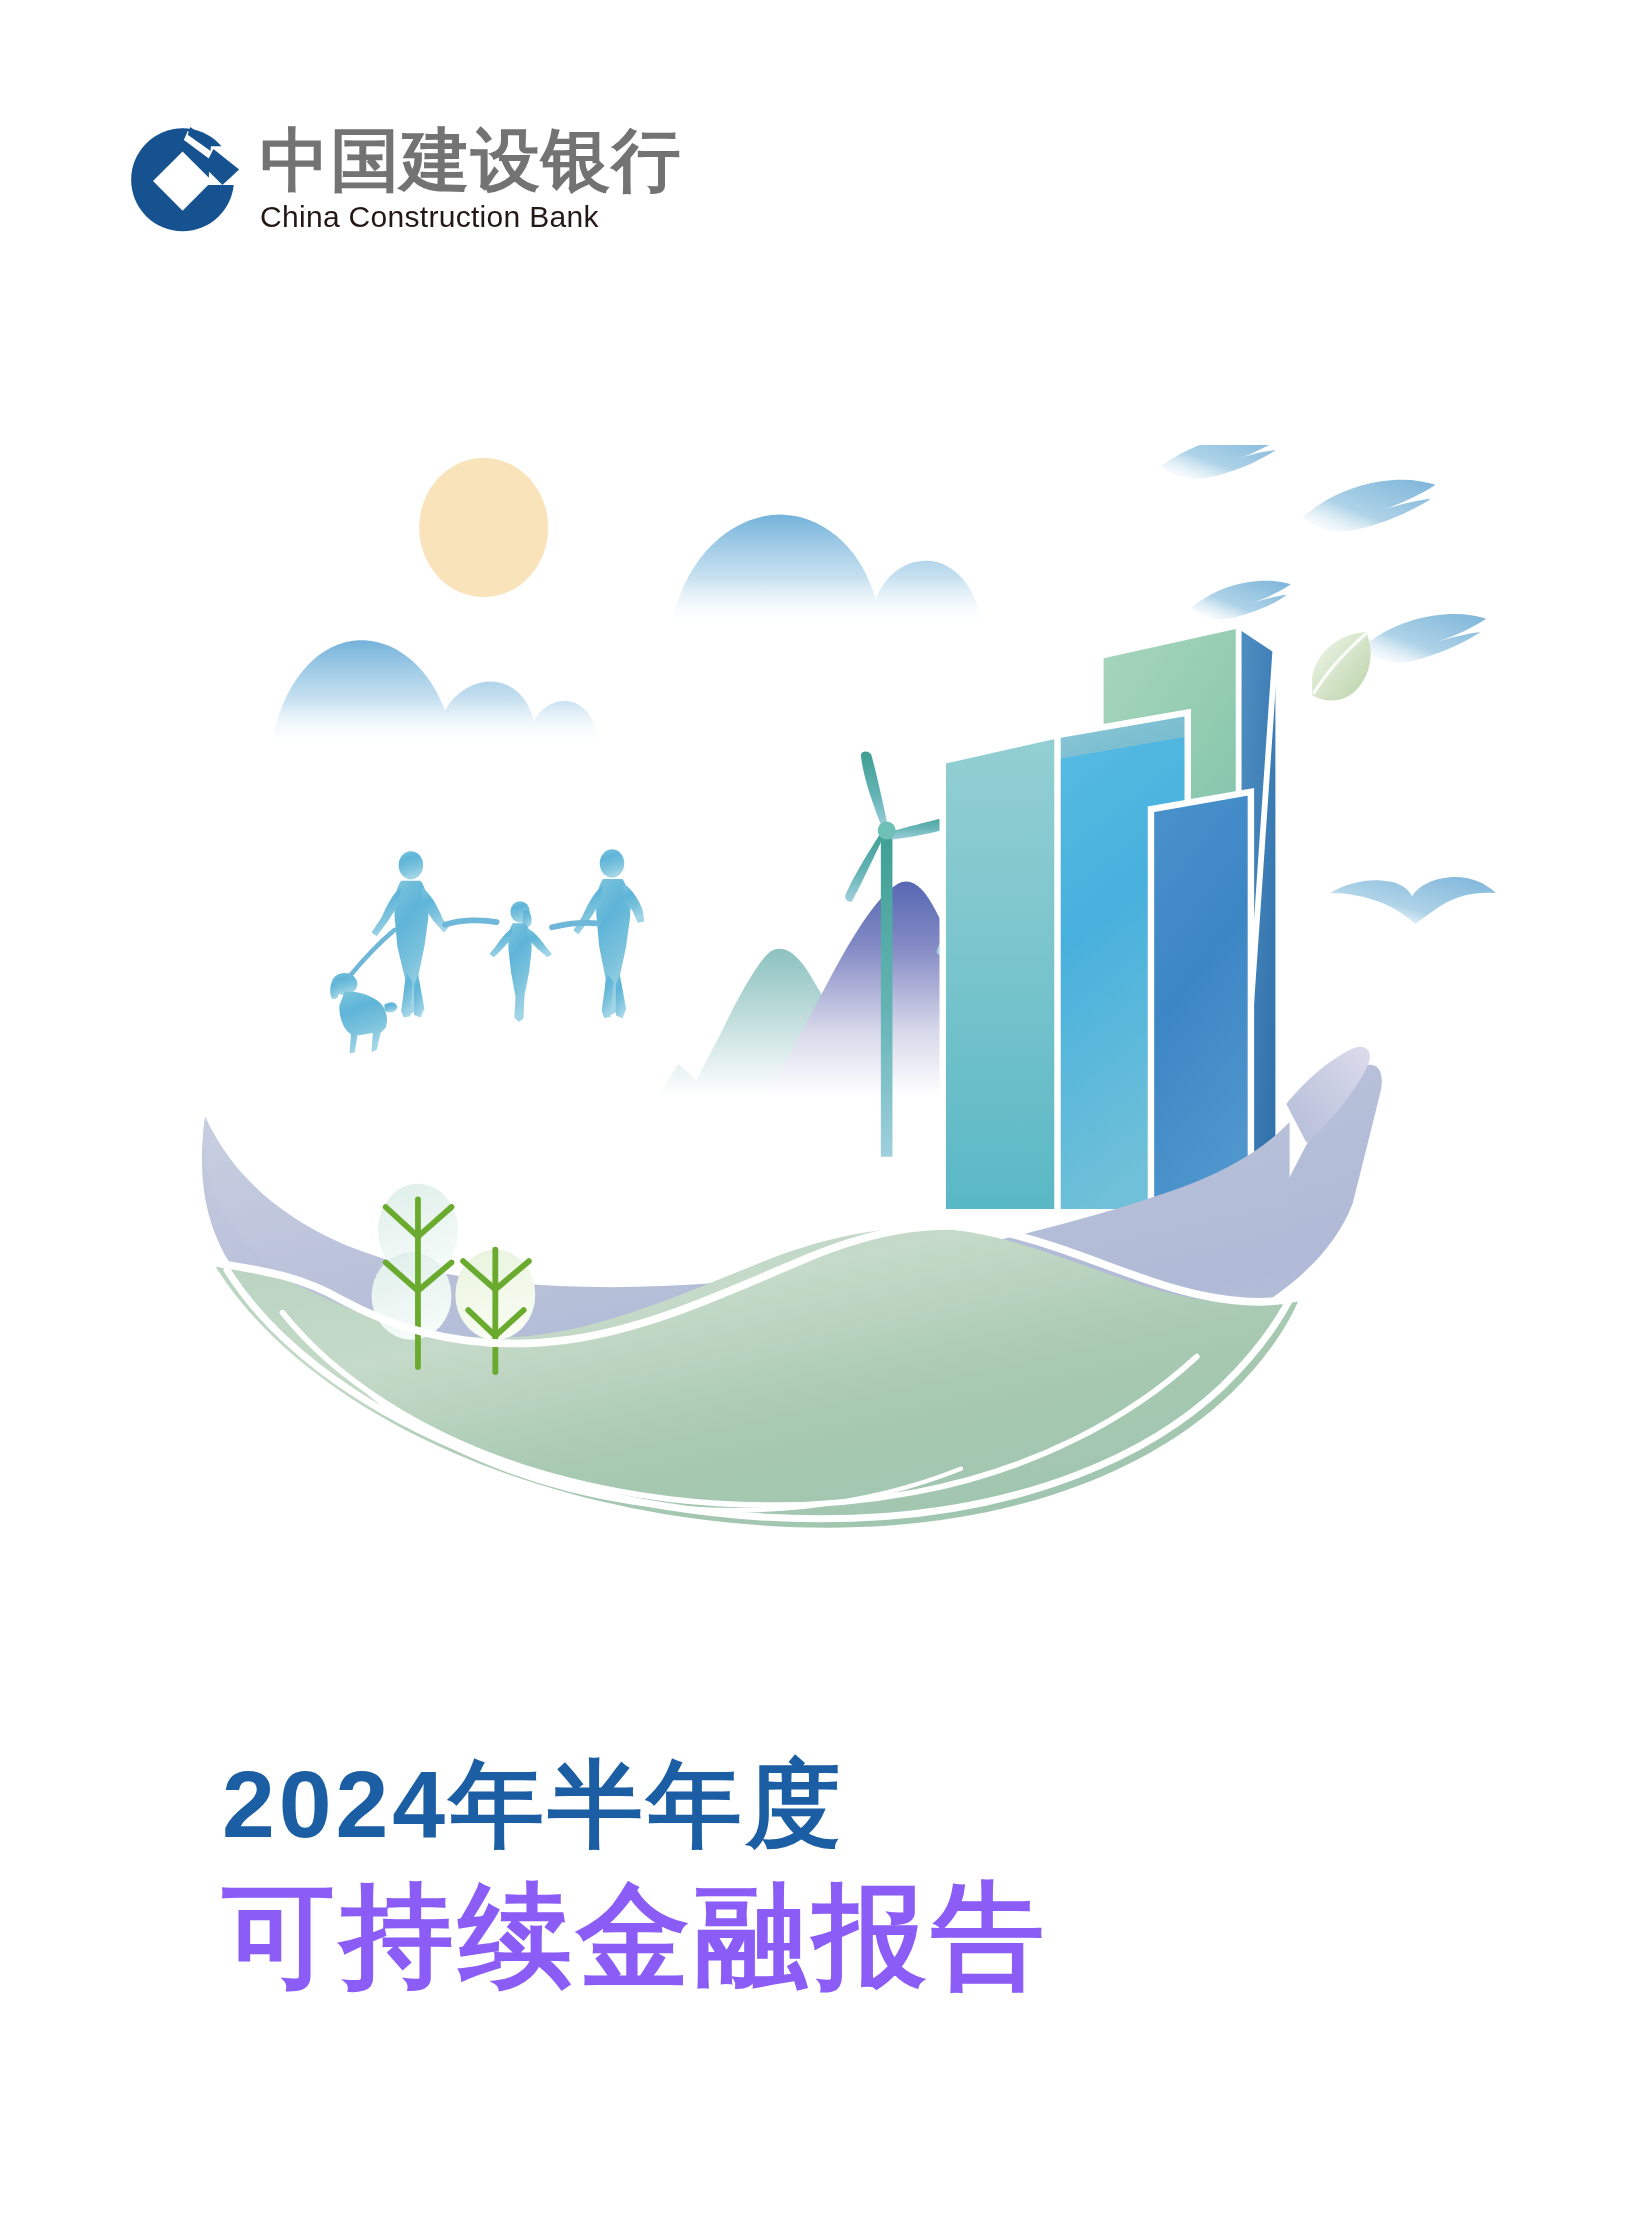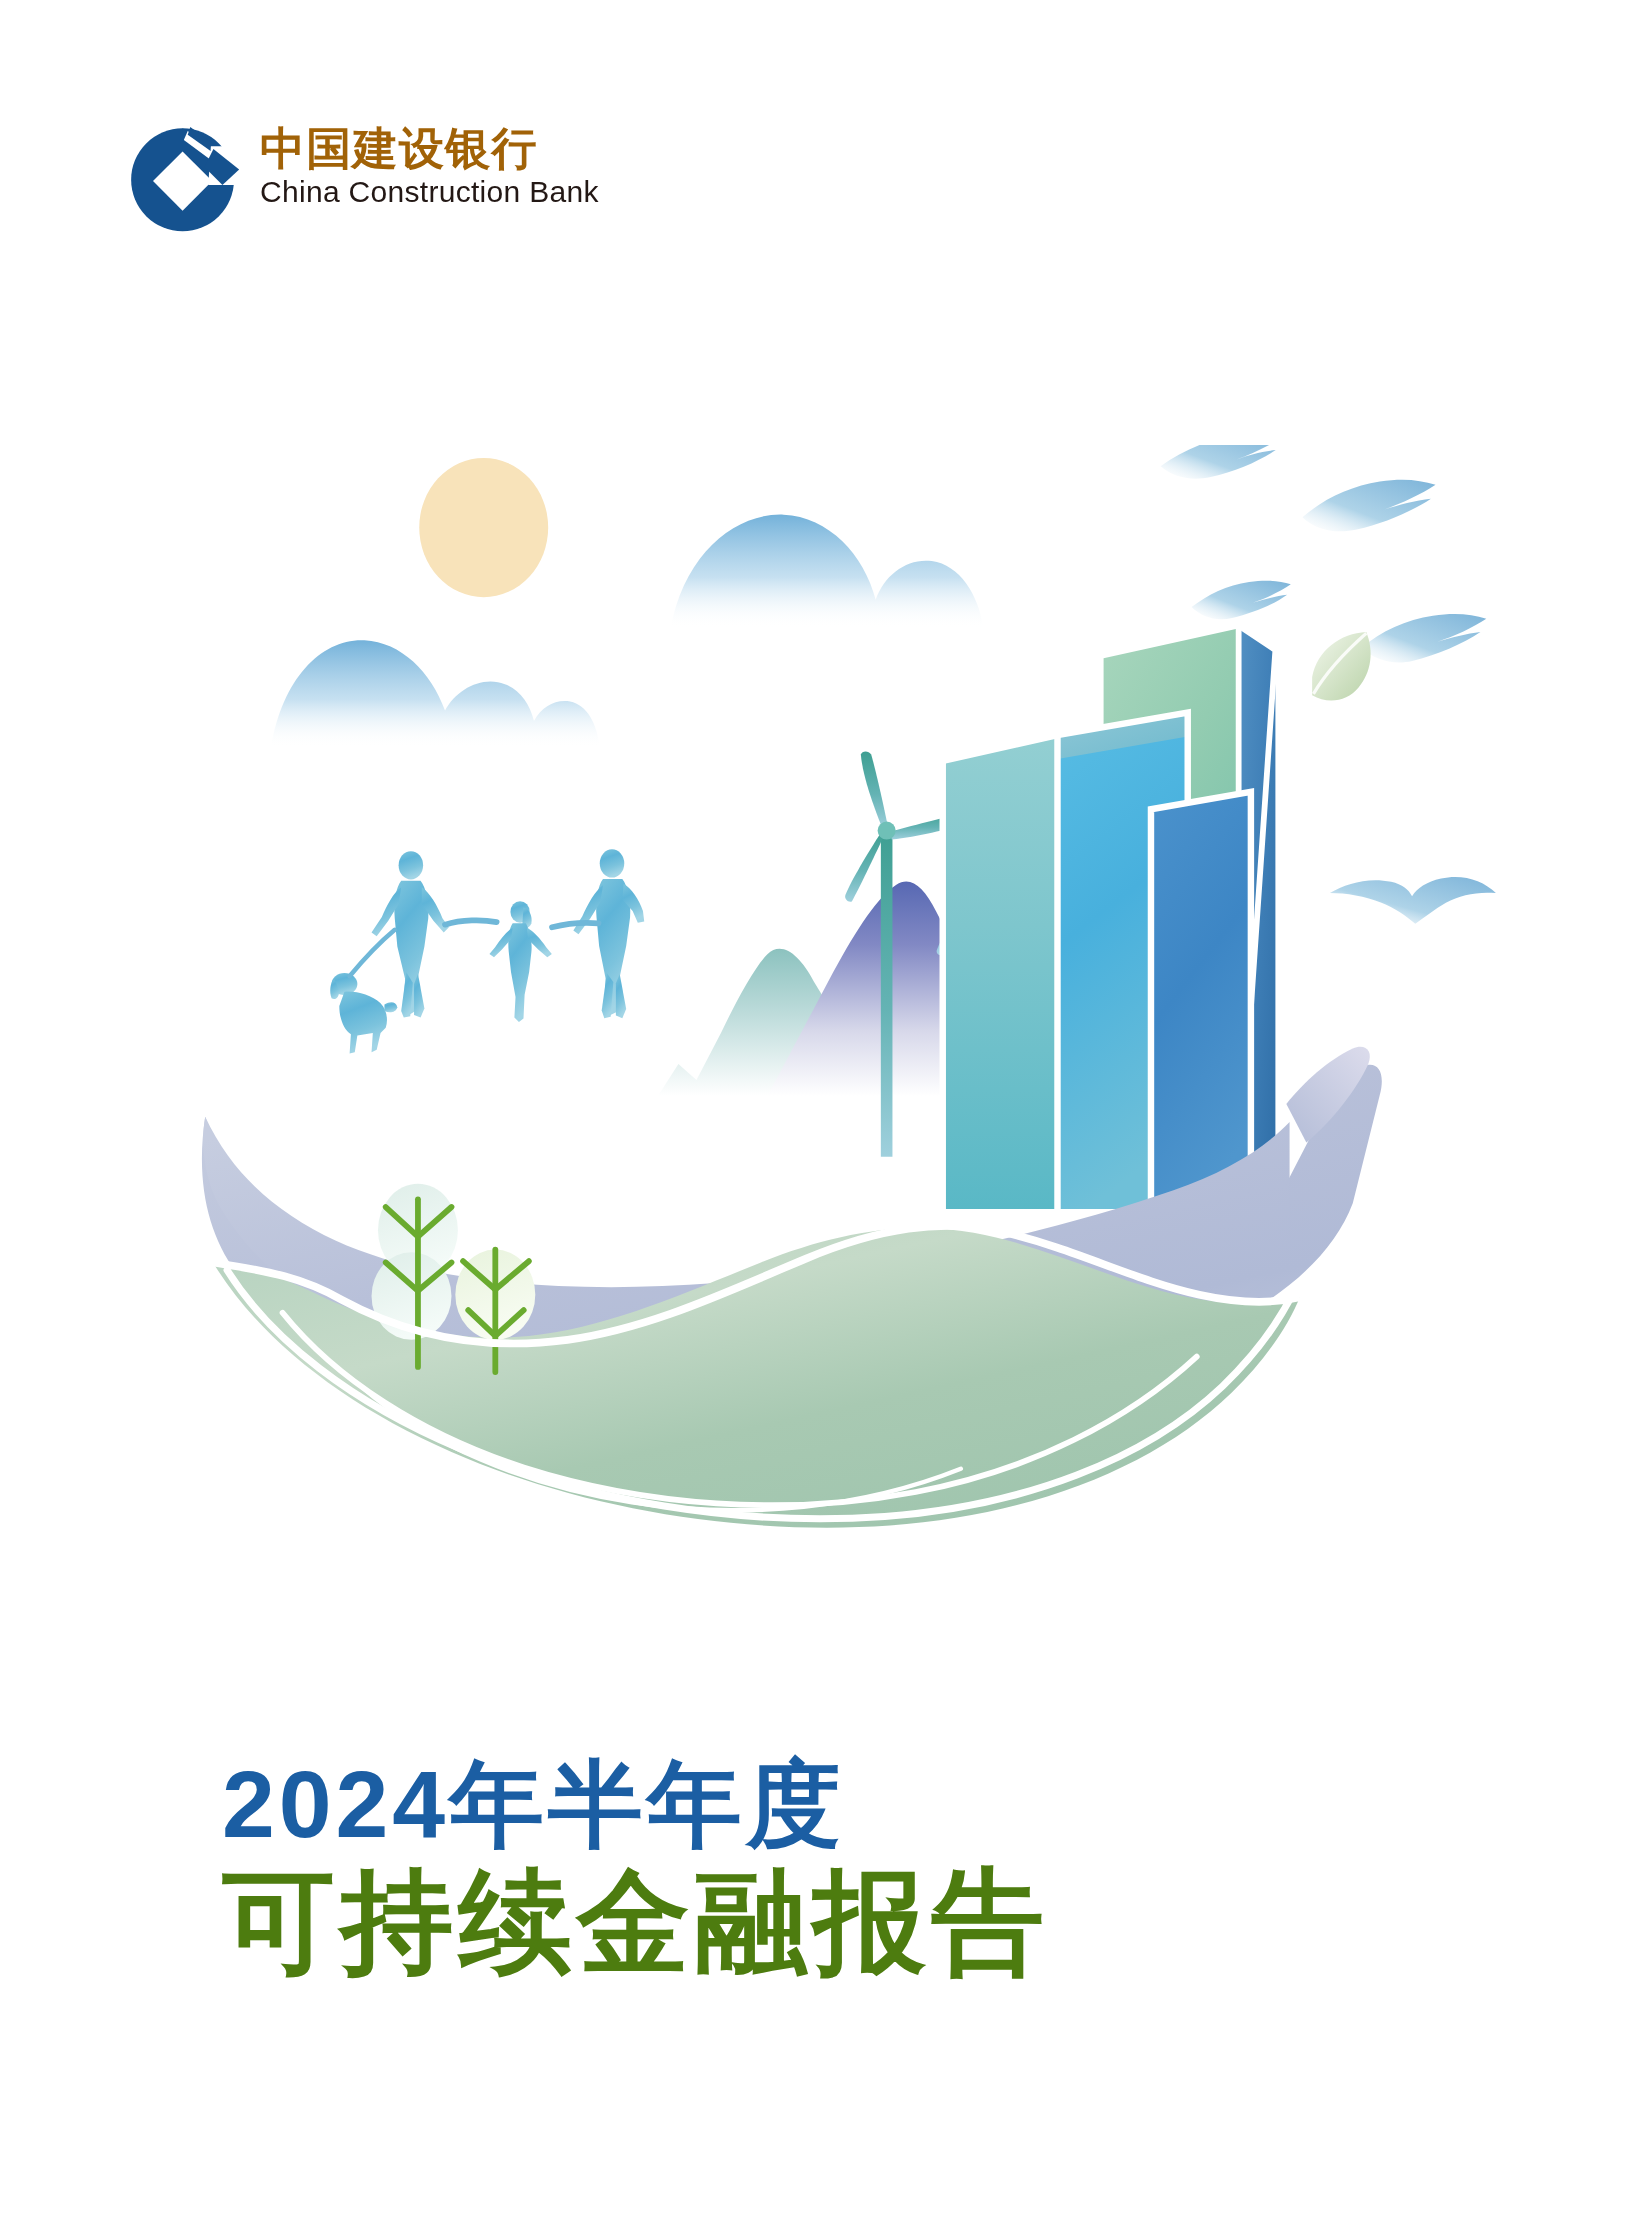--- a/index.html
+++ b/index.html
@@ -39,25 +39,25 @@
     display: block;
   }
   .logo-text {
     display: flex;
     flex-direction: column;
     justify-content: flex-start;
     padding-top: 2.6px;
   }
   .logo-cn {
     font-family: "Liberation Sans", "DejaVu Sans", sans-serif;
-    font-size: 45px;
+    font-size: 69px;
     line-height: 1.02;
     font-weight: 700;
     letter-spacing: 1.3px;
-    color: #a16207;
+    color: #737373;
     white-space: nowrap;
   }
   .logo-en {
     font-family: "Liberation Sans", "DejaVu Sans", sans-serif;
     font-size: 30px;
     line-height: 1.1;
     font-weight: 400;
     letter-spacing: 0.3px;
     color: #231815;
     white-space: nowrap;
@@ -93,23 +93,23 @@
     letter-spacing: 3.9px;
     color: #1b5ea3;
     white-space: nowrap;
   }
   .title-line2 {
     font-family: "Liberation Sans", "DejaVu Sans", sans-serif;
     font-size: 113px;
     line-height: 1.12;
     font-weight: 700;
     letter-spacing: 5.2px;
-    color: #4d7c0f;
+    color: #8b5cf6;
     white-space: nowrap;
-    margin-top: 2px;
+    margin-top: 16px;
   }
 </style>
 </head>
 <body>
 
 <div class="page">
 
   <div class="logo-block">
     <svg class="logo-mark" viewBox="0 0 182 172" aria-hidden="true">
       <defs>

